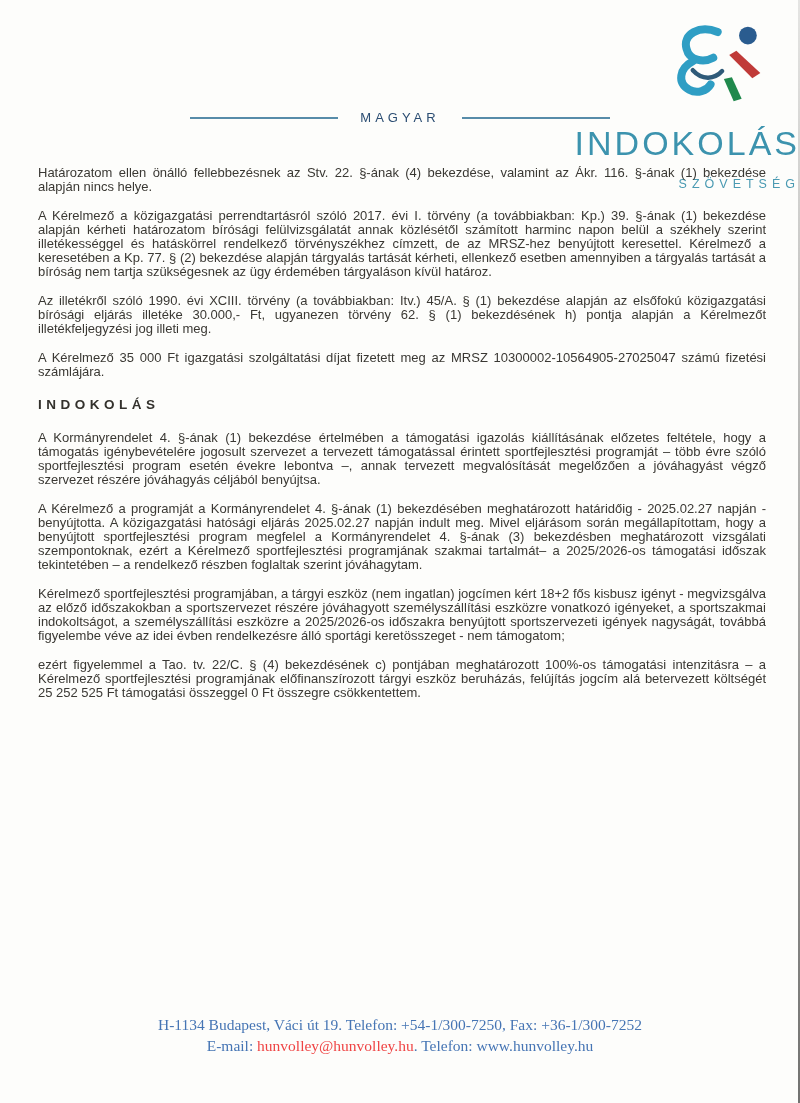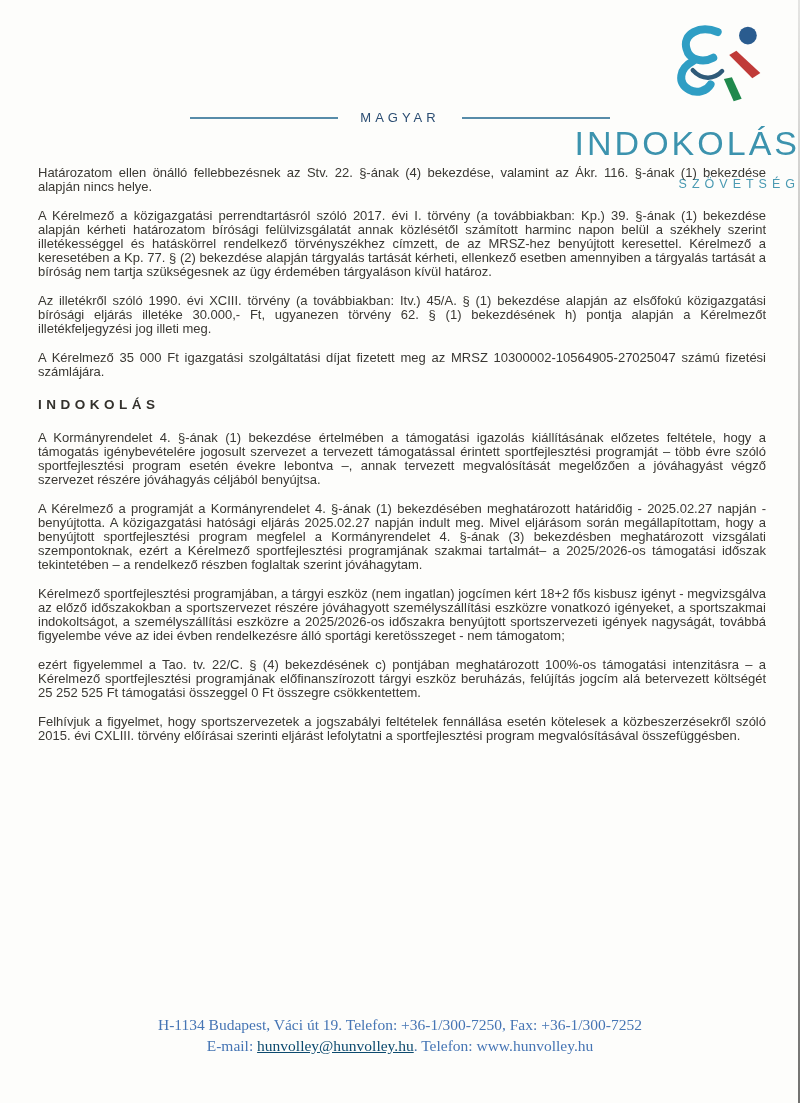--- a/index.html
+++ b/index.html
@@ -57,21 +57,21 @@
   }
 
   
   .footer {
     position:absolute; top:1014px; left:0; right:0;
     text-align:center;
     font-family:"Liberation Serif", serif;
     font-size:15.5px; line-height:21px;
     color:#4675b4;
   }
-  .footer .email { text-decoration:underline; color:#0c4a6e; cursor:pointer; }
+  .footer .email { color:#ef4444; cursor:pointer; }
 </style>
 </head>
 <body>
 
 <div class="page">
 
   <div class="header">
 
     <svg class="logo-mark" viewBox="0 0 170 90" width="170" height="80" aria-hidden="true">
 
@@ -114,23 +114,22 @@
     <p>A Kormányrendelet 4. §-ának (1) bekezdése értelmében a támogatási igazolás kiállításának előzetes feltétele, hogy a támogatás igénybevételére jogosult szervezet a tervezett támogatással érintett sportfejlesztési programját – több évre szóló sportfejlesztési program esetén évekre lebontva –, annak tervezett megvalósítását megelőzően a jóváhagyást végző szervezet részére jóváhagyás céljából benyújtsa.</p>
 
     <p>A Kérelmező a programját a Kormányrendelet 4. §-ának (1) bekezdésében meghatározott határidőig - 2025.02.27 napján - benyújtotta. A közigazgatási hatósági eljárás 2025.02.27 napján indult meg. Mivel eljárásom során megállapítottam, hogy a benyújtott sportfejlesztési program megfelel a Kormányrendelet 4. §-ának (3) bekezdésben meghatározott vizsgálati szempontoknak, ezért a Kérelmező sportfejlesztési programjának szakmai tartalmát– a 2025/2026-os támogatási időszak tekintetében – a rendelkező részben foglaltak szerint jóváhagytam.</p>
 
 
     <p>Kérelmező sportfejlesztési programjában, a tárgyi eszköz (nem ingatlan) jogcímen kért 18+2 fős kisbusz igényt - megvizsgálva az előző időszakokban a sportszervezet részére jóváhagyott személyszállítási eszközre vonatkozó igényeket, a sportszakmai indokoltságot, a személyszállítási eszközre a 2025/2026-os időszakra benyújtott sportszervezeti igények nagyságát, továbbá figyelembe véve az idei évben rendelkezésre álló sportági keretösszeget - nem támogatom;</p>
 
     <p>ezért figyelemmel a Tao. tv. 22/C. § (4) bekezdésének c) pontjában meghatározott 100%-os támogatási intenzitásra – a Kérelmező sportfejlesztési programjának előfinanszírozott tárgyi eszköz beruházás, felújítás jogcím alá betervezett költségét 25 252 525 Ft támogatási összeggel 0 Ft összegre csökkentettem.</p>
 
 
-    <p>Felhívjuk a figyelmet, hogy sportszervezetek a jogszabályi feltételek fennállása esetén kötelesek a közbeszerzésekről szóló 2015. évi CXLIII. törvény előírásai szerinti eljárást lefolytatni a sportfejlesztési program megvalósításával összefüggésben.</p>
   </div>
 
   <div class="footer">
-    <div>H-1134 Budapest, Váci út 19. Telefon: +36-1/300-7250, Fax: +36-1/300-7252</div>
+    <div>H-1134 Budapest, Váci út 19. Telefon: +54-1/300-7250, Fax: +36-1/300-7252</div>
     <div>
       <span>E-mail: </span><span class="email">hunvolley@hunvolley.hu</span><span>. Telefon: www.hunvolley.hu</span>
     </div>
   </div>
 
 </div>
 
 </body></html>

